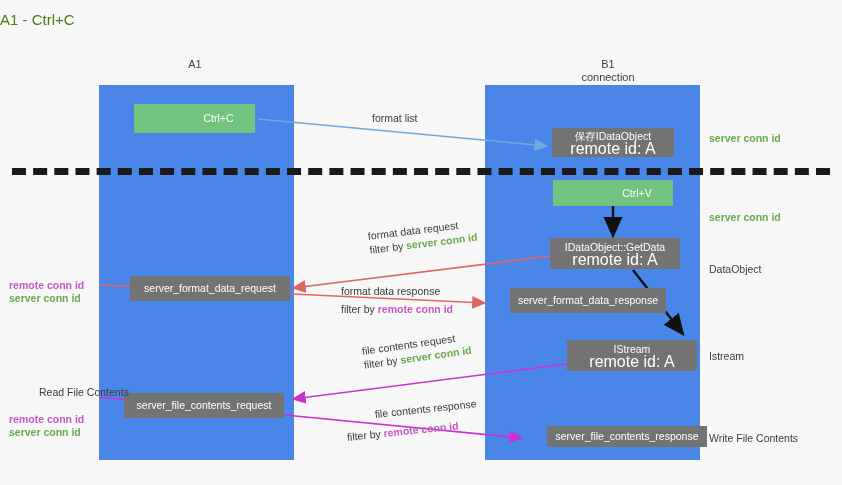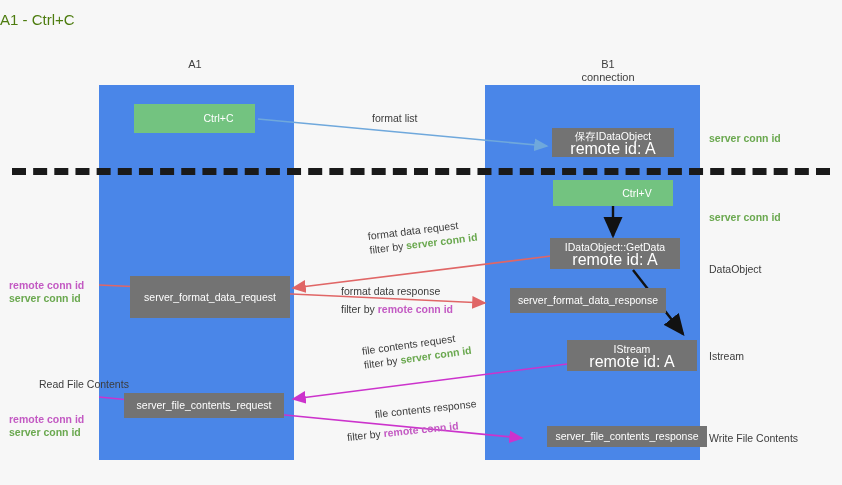--- a/index.html
+++ b/index.html
@@ -106,21 +106,21 @@
     <line x1="99" y1="397" x2="522" y2="438" stroke="#cc33cc" stroke-width="1.6" marker-end="url(#ah-mag)"></line>
   </svg>
 
   <div class="abs" style="left:12px;top:168px;width:818px;height:0;
         border-top:7px dashed #1a1a1a;"></div>
 
   <div class="abs box green" style="left:134px;top:104px;width:121px;height:29px;">
     <span>Ctrl+C</span>
   </div>
 
-  <div class="abs box orange" style="left:130px;top:276px;width:160px;height:42px;">
+  <div class="abs box orange" style="left:130px;top:276px;width:160px;height:25px;">
     <span>server_format_data_request</span>
   </div>
 
   <div class="abs box orange" style="left:124px;top:393px;width:160px;height:25px;">
     <span>server_file_contents_request</span>
   </div>
 
   <div class="abs box orange" style="left:552px;top:128px;width:122px;height:29px;">
     <span>保存IDataObject</span>
     <span class="l2">remote id: A</span>
@@ -154,21 +154,21 @@
 
   <div class="abs side-label lbl-plain" style="left:709px;top:256px;margin-top:7px;">DataObject</div>
 
   <div class="abs side-label lbl-plain" style="left:709px;top:350px;">Istream</div>
 
   <div class="abs side-label lbl-plain" style="left:709px;top:432px;">Write File Contents</div>
 
   <div class="abs side-label lbl-remote" style="left:9px;top:279px;">remote conn id</div>
   <div class="abs side-label lbl-server" style="left:9px;top:292px;">server conn id</div>
 
-  <div class="abs side-label lbl-plain" style="left:7px;top:378px;padding-left:32px;">Read File Contents</div>
+  <div class="abs side-label lbl-plain" style="left:7px;top:386px;padding-left:32px;">Read File Contents</div>
   <div class="abs side-label lbl-remote" style="left:9px;top:413px;">remote conn id</div>
   <div class="abs side-label lbl-server" style="left:9px;top:426px;">server conn id</div>
 
   <div class="abs arrow-label" style="left:372px;top:111px;">format list</div>
 
   <div class="abs arrow-label rot-neg" style="left:367px;top:229px;transform:rotate(-7deg);">
     <div>format data request</div>
     <div><span>filter by </span><span class="g">server conn id</span></div>
   </div>
 

